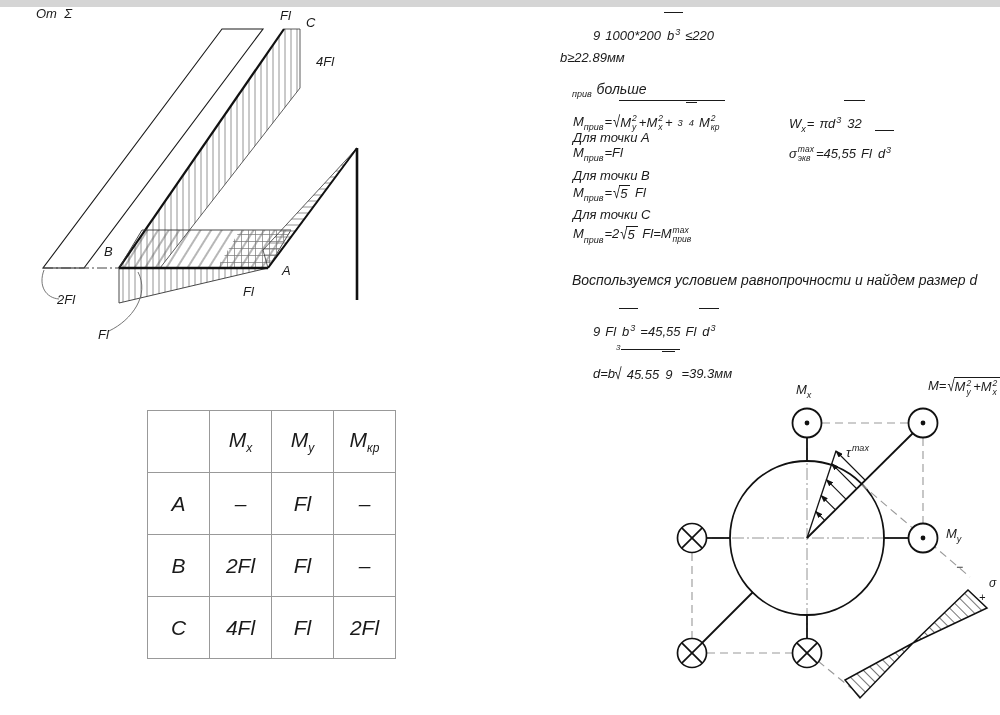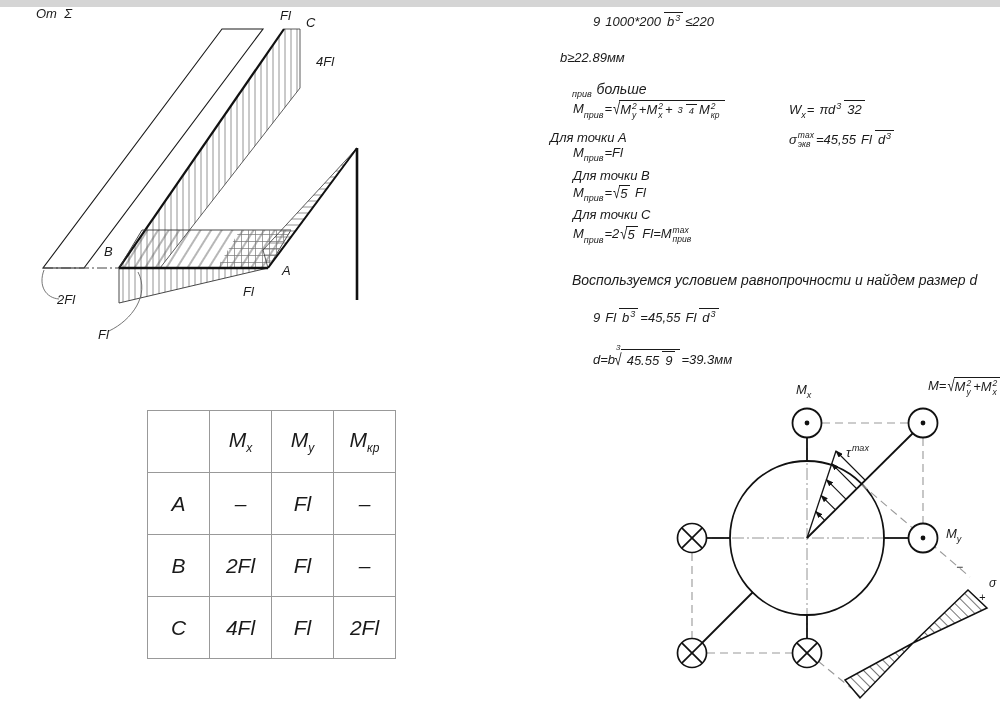--- a/index.html
+++ b/index.html
@@ -11,21 +11,21 @@
            display:flex;align-items:center;z-index:3;line-height:1.15;}
   .f14{font-size:14px;}
   .ft{white-space:pre;}
   .fsub{font-size:9px;position:relative;top:5px;margin-right:1px;}
   .fsup{font-size:9px;position:relative;top:-5px;margin-left:1px;}
   .fss{display:inline-flex;flex-direction:column;font-size:8.5px;line-height:1.05;
        justify-content:center;margin:0 2px 0 1px;text-align:left;}
   .ffrac{display:inline-flex;flex-direction:row;align-items:center;margin:0 2px;line-height:1.15;}
   .ffrac.fsmall{font-size:0.72em;line-height:1.05;}
   .fnum{padding:0 3px;}
-  .fden{border-top:1px solid #1a1a1a;padding:2px 3px;}
+  .fden{border-top:1px solid #1a1a1a;padding:16px 3px;}
   .fsqrt{display:inline-flex;align-items:stretch;margin:0 1px;}
   .frsign{font-style:normal;display:flex;align-items:center;transform:scaleY(1.25);margin-right:-1px;}
   .frbody{border-top:1.2px solid #1a1a1a;padding:1px 3px 0 1px;display:inline-flex;align-items:center;}
   .fridx{font-size:8px;position:relative;top:-6px;margin-right:-6px;z-index:1;}
   table.moments{position:absolute;left:147px;top:410px;border-collapse:collapse;z-index:3;
                 font-style:italic;font-size:21px;text-align:center;}
   table.moments td{border:1px solid #999;width:61px;height:61px;padding:0;margin-top:10px;}
   table.moments sub{font-size:12px;}
 </style>
 </head>
@@ -181,21 +181,21 @@
           <span class="fden">4</span>
         </span>
         <span class="ft">M</span>
         <span class="fss">
           <span>2</span>
           <span>кр</span>
         </span>
       </span>
     </span>
   </div>
-<div class="formula" style="left:550px;top:131px;">
+<div class="formula" style="left:573px;top:131px;">
     <span class="ft">Для точки A</span>
   </div>
 <div class="formula" style="left:573px;top:146px;">
     <span class="ft">M</span>
     <span class="fsub">прив</span>
     <span class="ft">=Fl</span>
   </div>
 <div class="formula" style="left:573px;top:169px;">
     <span class="ft">Для точки B</span>
   </div>

